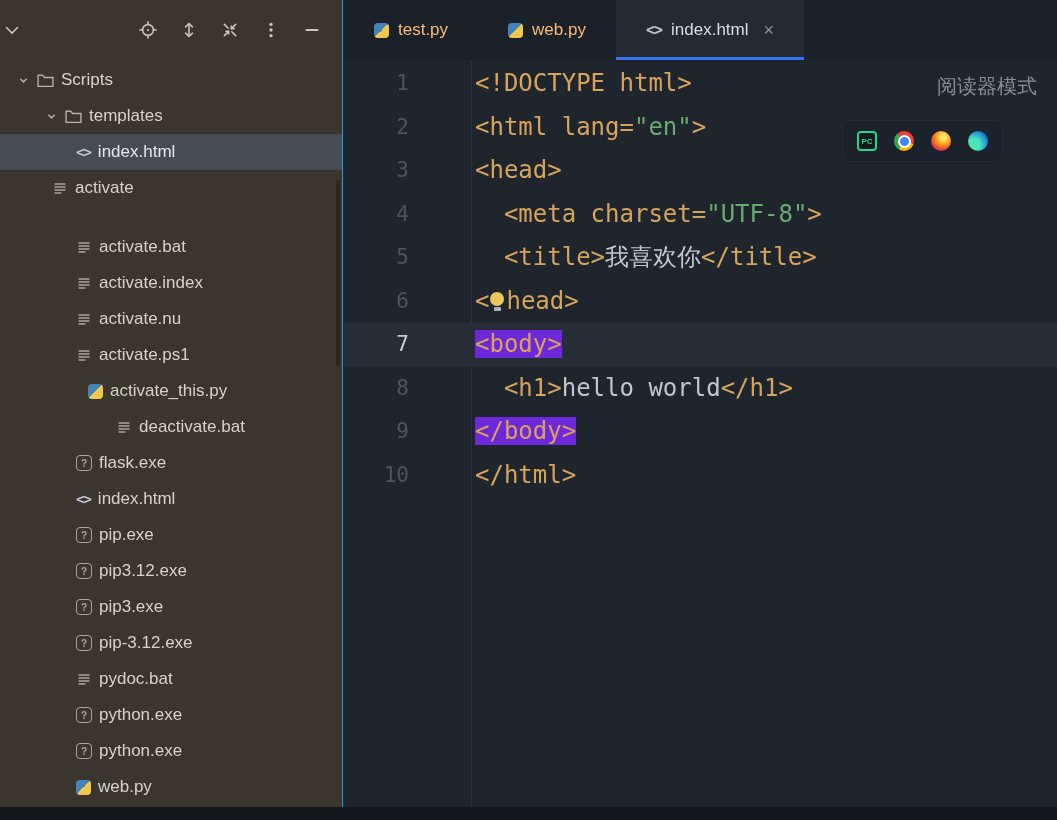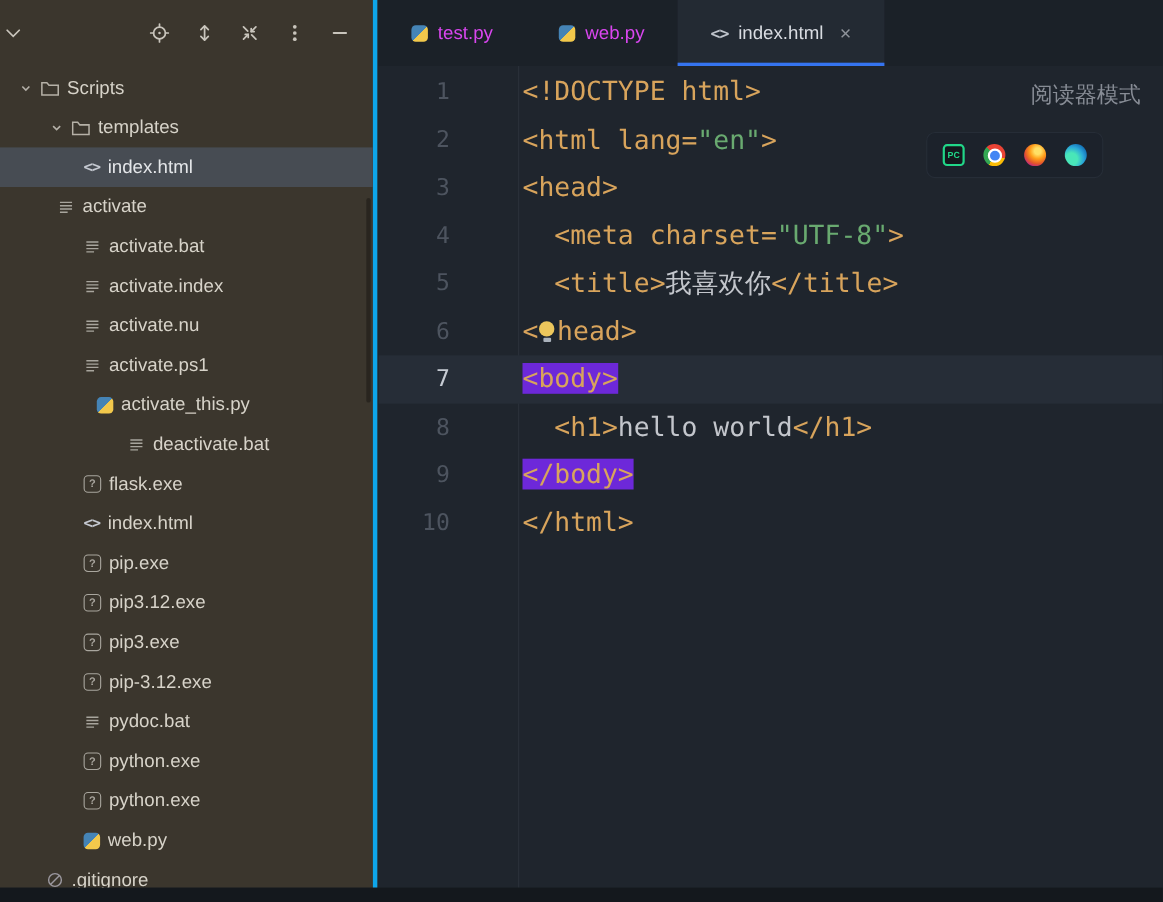--- a/index.html
+++ b/index.html
@@ -5,21 +5,21 @@
   html,body{margin:0;padding:0;}
   body{
     width:1057px;height:820px;overflow:hidden;position:relative;
     background:#1f252d;font-family:"Liberation Sans",sans-serif;
     -webkit-font-smoothing:antialiased;
   }
   .app{position:absolute;inset:0;}
 
   
   .sidebar{position:absolute;left:0;top:0;width:343px;height:807px;
-    background:#3b362d;overflow:hidden;border-right:4px solid #0ea5e9;box-sizing:border-box;}
+    background:#3b362d;overflow:hidden;border-right:1px solid #0ea5e9;box-sizing:border-box;}
   .sb-toolbar{height:60px;display:flex;align-items:center;padding:0 20px 0 2px;}
   .sb-toolbar svg{display:block;}
   .sbt-btn{display:inline-flex;align-items:center;justify-content:center;width:20px;height:20px;cursor:pointer;}
   .sbt-group{margin-left:auto;display:flex;gap:21px;align-items:center;}
 
   .tree{position:absolute;top:62px;left:0;right:0;}
   .trow{display:flex;align-items:center;gap:7px;height:36px;font-size:17px;
     color:#d7d3c9;cursor:pointer;box-sizing:border-box;white-space:nowrap;}
   .trow.selected{background:#474c53;color:#e4e6e9;}
   .tree-chev{display:inline-flex;width:14px;justify-content:center;flex:0 0 14px;}
@@ -34,21 +34,21 @@
     font-family:"DejaVu Sans Mono",monospace;flex:0 0 auto;}
   .ic-svg{display:inline-flex;flex:0 0 auto;}
 
   .tree-scrollbar{position:absolute;right:2px;top:180px;width:4px;height:186px;
     background:rgba(0,0,0,.30);border-radius:2px;}
 
   
   .tabbar{position:absolute;left:344px;top:0;right:0;height:60px;background:#1b2128;
     display:flex;align-items:stretch;}
   .tab{position:relative;display:flex;align-items:center;gap:9px;padding:0 30px;
-    font-size:17px;color:#d946ef;cursor:pointer;}
+    font-size:17px;color:#fdba74;cursor:pointer;}
   .tab.active{background:#232a33;color:#d9dce2;}
   .tab.active::after{content:'';position:absolute;left:0;right:0;bottom:0;height:3px;background:#3574f0;}
   .tab-close{font-size:18px;color:#8e939b;margin-left:6px;line-height:1;cursor:pointer;}
   .tab .ic-html{font-size:15px;color:#bfc4cc;}
 
   
   .editor{position:absolute;left:344px;top:60px;right:0;bottom:13px;background:#1f252d;
     font-family:"DejaVu Sans Mono",monospace;overflow:hidden;}
   .gutter-sep{position:absolute;left:127px;top:0;bottom:0;width:1px;background:#2b313a;}
   .code-lines{position:relative;padding-top:2px;}
@@ -169,21 +169,21 @@
           <span class="tlabel">index.html</span>
         </div>
         <div class="trow" style="padding-left: 52px;">
           <span class="ic-svg">
             <svg width="16" height="16" viewBox="0 0 16 16" fill="none" stroke="#a8a59d" stroke-width="1.3">
               <path d="M2.5 4h11M2.5 7h11M2.5 10h11M2.5 13h7"></path>
             </svg>
           </span>
           <span class="tlabel">activate</span>
         </div>
-        <div class="trow" style="padding-left: 76px;">
+        <div class="trow" style="padding-left: 76px; margin-top: 23px;">
           <span class="ic-svg">
             <svg width="16" height="16" viewBox="0 0 16 16" fill="none" stroke="#a8a59d" stroke-width="1.3">
               <path d="M2.5 4h11M2.5 7h11M2.5 10h11M2.5 13h7"></path>
             </svg>
           </span>
           <span class="tlabel">activate.bat</span>
         </div>
         <div class="trow" style="padding-left: 76px;">
           <span class="ic-svg">
             <svg width="16" height="16" viewBox="0 0 16 16" fill="none" stroke="#a8a59d" stroke-width="1.3">

